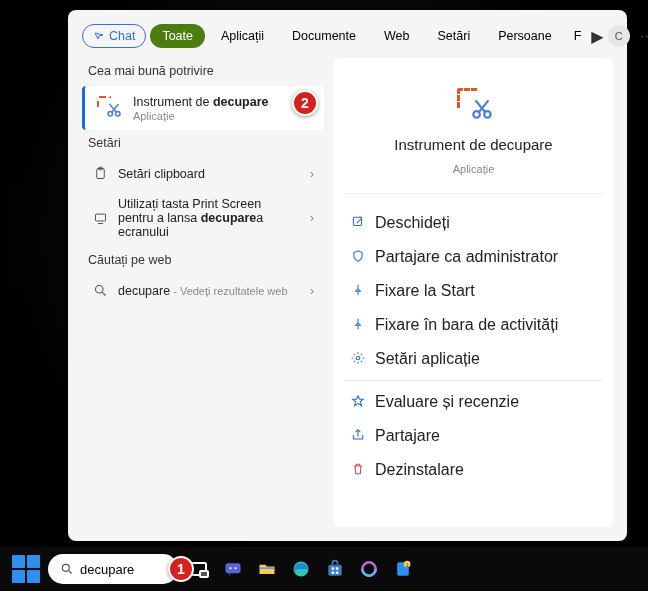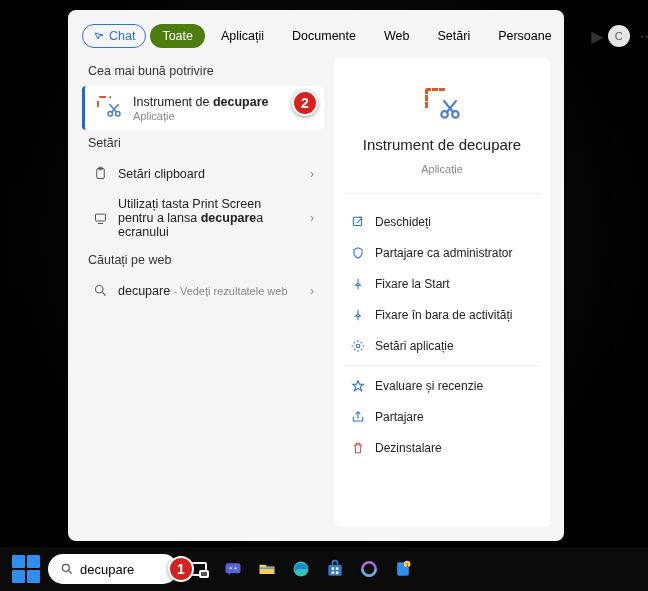--- a/index.html
+++ b/index.html
@@ -3,21 +3,21 @@
 <meta charset="utf-8">
 <style>
   * { box-sizing: border-box; margin: 0; padding: 0; font-family: "Segoe UI", sans-serif; }
   body { width: 648px; height: 591px; background: #0a0a0a; position: relative; overflow: hidden; }
   .desktop-bg { position: absolute; inset: 0; background: radial-gradient(circle at 50% 40%, #1a1a1a 0%, #000 70%); }
   .desktop-bg::before { content:""; position:absolute; inset:0; background:
      radial-gradient(ellipse 280px 120px at 50% 35%, #222 0%, transparent 60%),
      radial-gradient(ellipse 300px 140px at 48% 42%, #1e1e1e 0%, transparent 60%); }
 
   .search-panel {
-    position: absolute; top: 10px; left: 68px; width: 496px; height: 531px;
+    position: absolute; top: 10px; left: 68px; width: 559px; height: 531px;
     background: #f5f5f5; border-radius: 8px; box-shadow: 0 8px 40px rgba(0,0,0,.5);
     display: flex; flex-direction: column;
   }
 
   
   .tabs { display:flex; align-items:center; gap:4px; padding:14px 14px 10px 14px; }
   .tab { font-size:12.5px; padding:5px 12px; border-radius:14px; cursor:pointer; color:#000000; }
   .tab.chat { border:1px solid #2f6fe3; color:#2f6fe3; display:flex; align-items:center; gap:4px; padding:4px 10px;}
   .tab.active { background:#4d7c0f; color:#fff; }
   .tab.trunc { padding:5px 6px; }
@@ -49,21 +49,21 @@
   .app-icon .scis { position:absolute; right:0; bottom:0; }
   .app-icon.big { width:42px; height:42px; }
   .app-icon.big .dashed{ left:4px; top:4px; width:20px; height:20px; border-width:3px;}
   .app-icon.big .scis svg{ width:26px; height:26px;}
 
   
   .detail-head { display:flex; flex-direction:column; align-items:center; gap:10px; padding:8px 0 18px; border-bottom:1px solid #eee; margin-bottom:12px;}
   .detail-title { font-size:15px; color:#222; }
   .detail-sub { font-size:11px; color:#888; }
   .action-list { display:flex; flex-direction:column; }
-  .action { display:flex; align-items:center; gap:10px; font-size:12px; color:#222; padding:8px 6px; border-radius:4px; cursor:pointer;}
+  .action { display:flex; align-items:flex-start; gap:10px; font-size:16px; color:#222; padding:8px 6px; border-radius:4px; cursor:pointer;}
   .action-icon{ width:15px; height:15px; color:#2570d6; flex-shrink:0; display:flex; align-items:center; justify-content:center;}
   .action-icon svg{width:14px;height:14px;}
   .action-sep { height:1px; background:#eee; margin:4px 0;}
   .trash { color:#c94b4b !important; }
 
   
   .callout { position:absolute; width:26px; height:26px; border-radius:50%; background:#d62121; color:#fff; font-size:14px; font-weight:600; display:flex; align-items:center; justify-content:center; border:2px solid #fff; box-shadow:0 1px 4px rgba(0,0,0,.4); z-index:20;}
 
   
   .taskbar {

